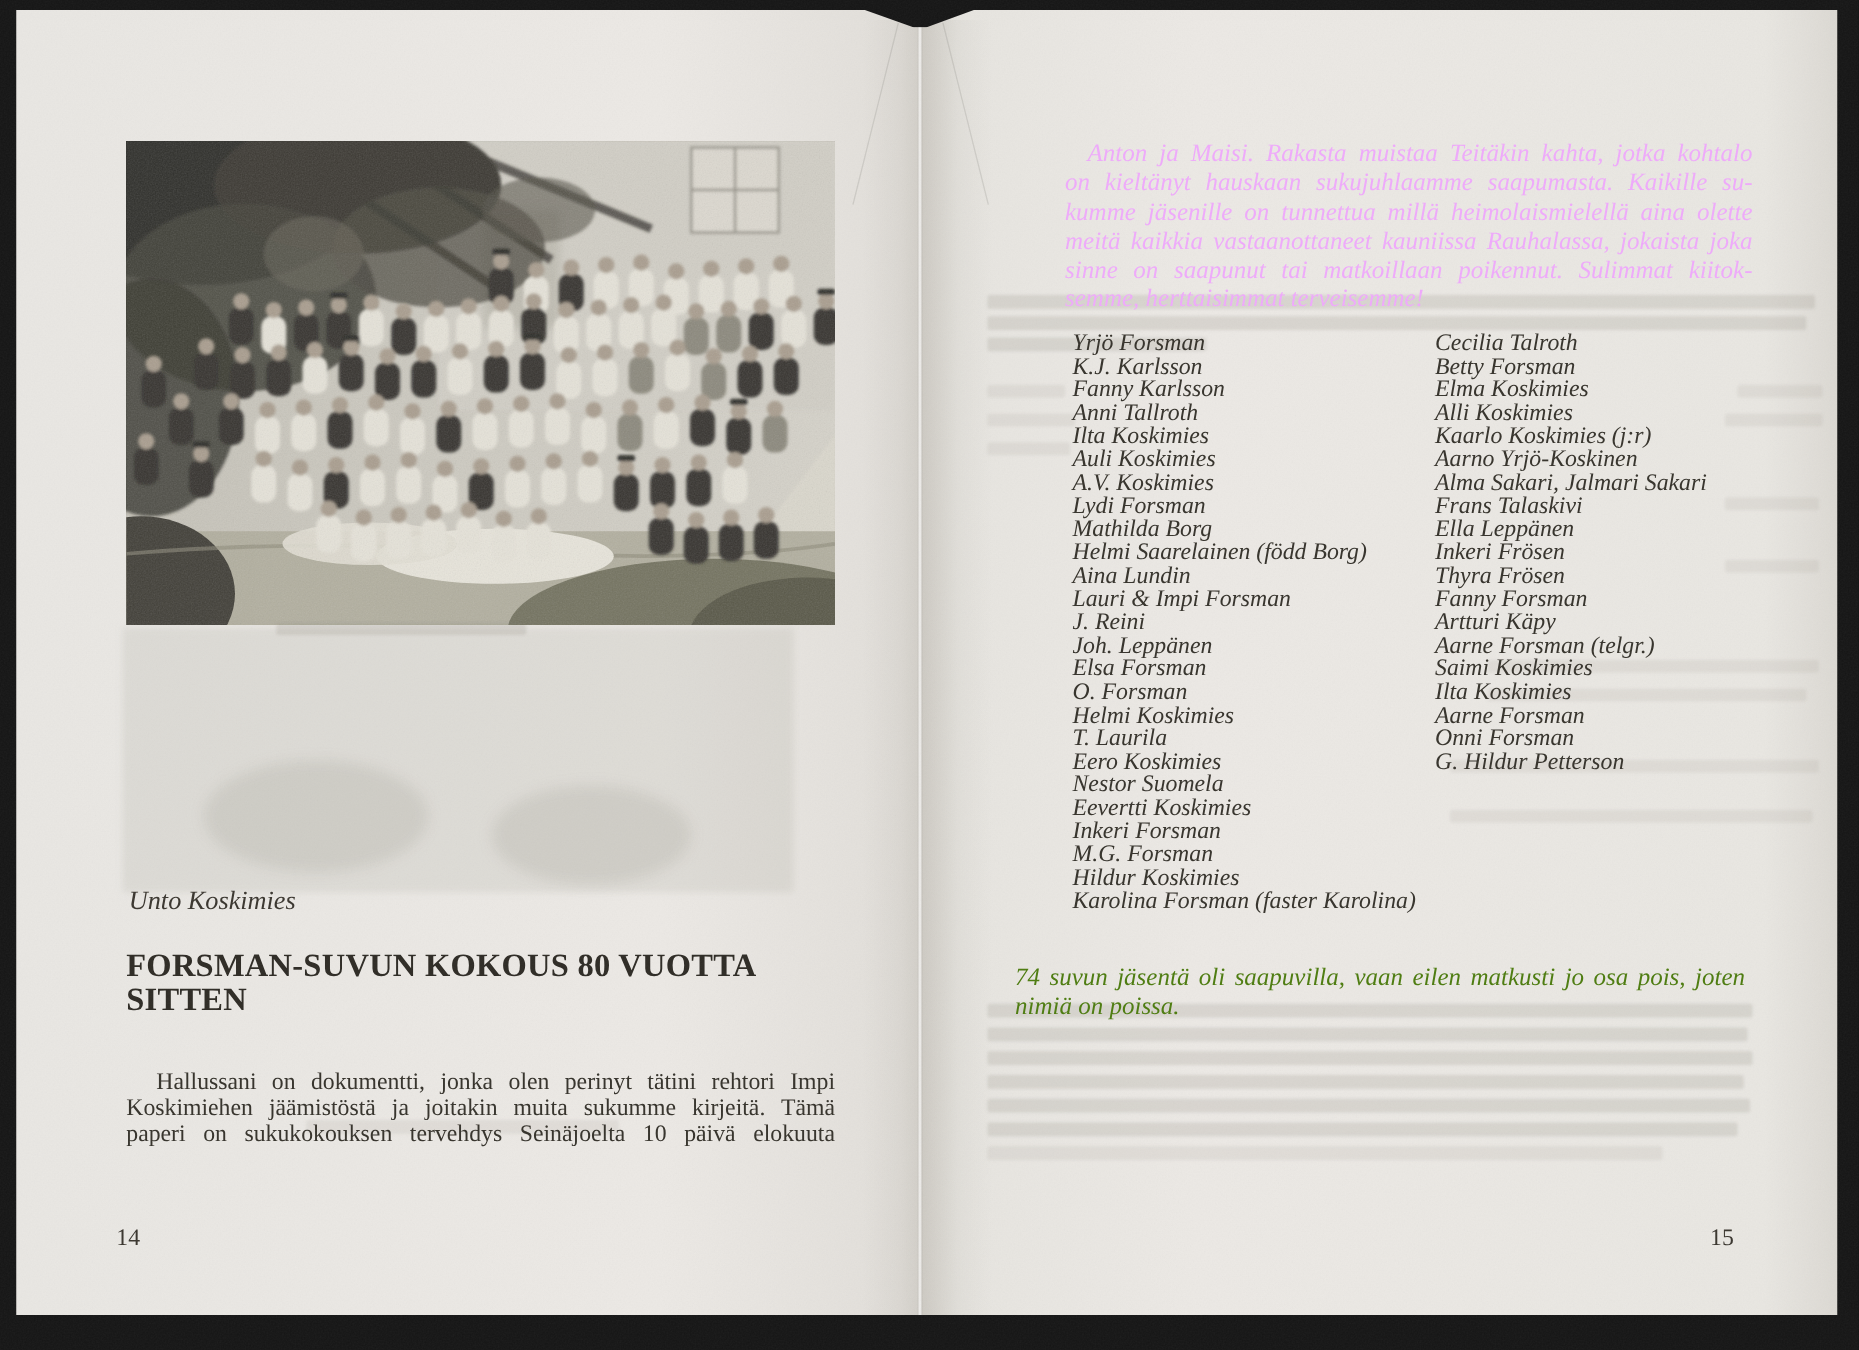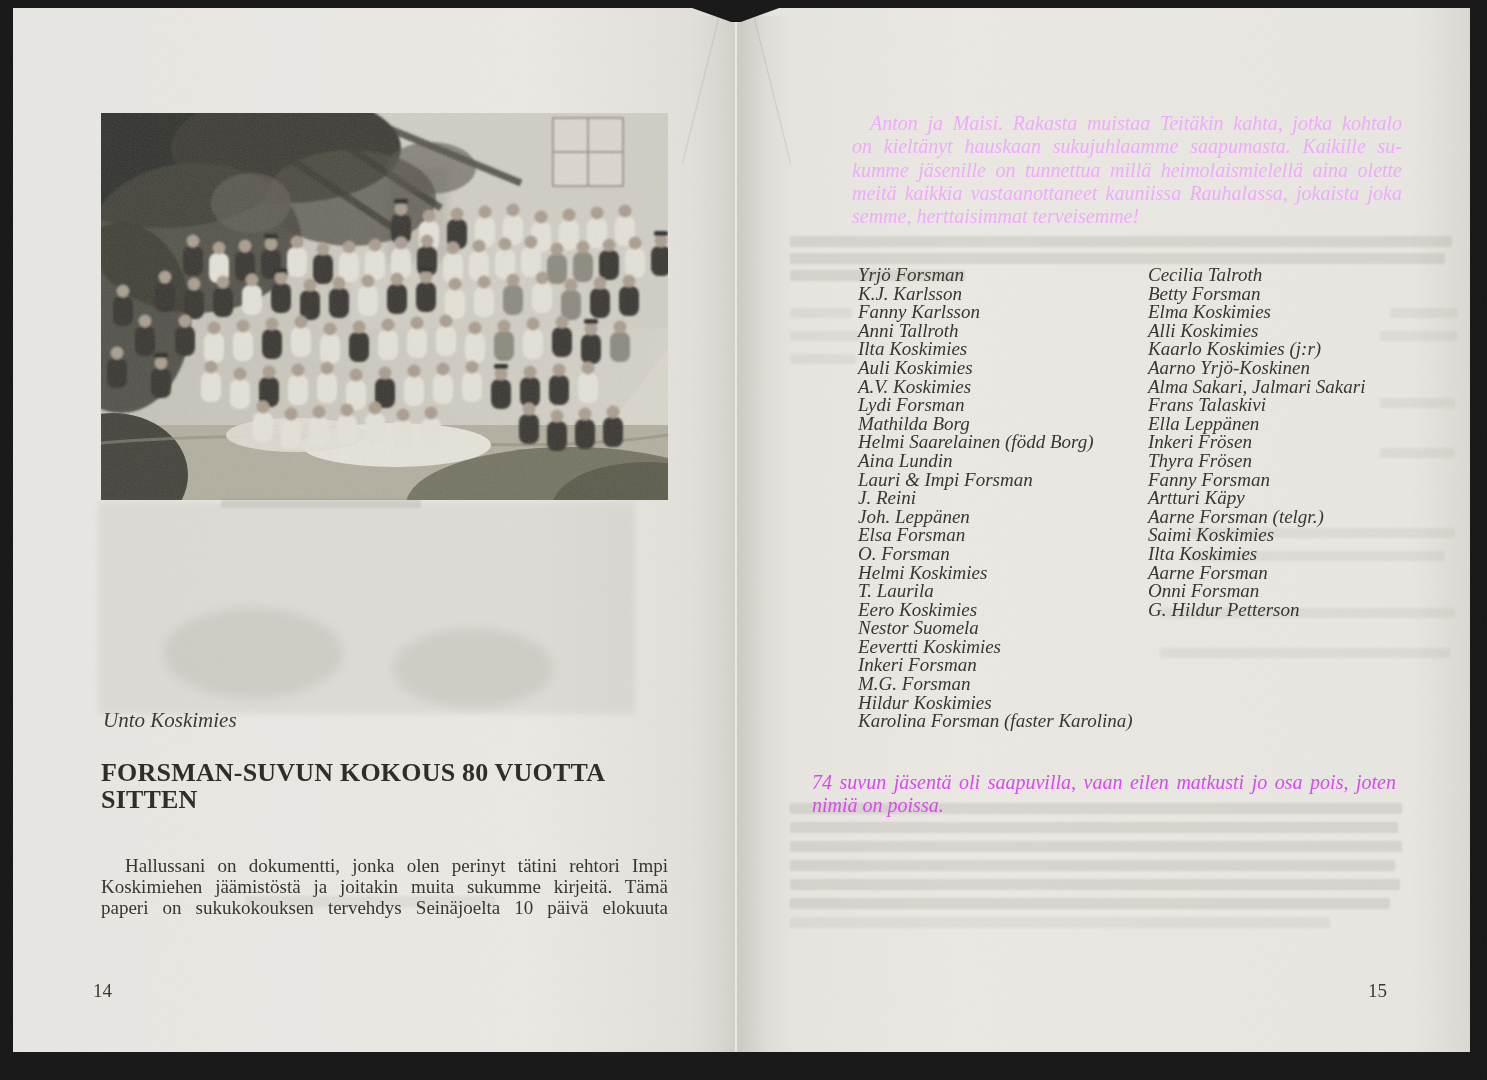--- a/index.html
+++ b/index.html
@@ -52,21 +52,21 @@
   .pagenum.right-n{left:1368px;top:972px;}
 
   
   .intro{position:absolute;left:852px;top:104px;width:550px;font-style:italic;
     font-size:20px;line-height:23.3px;color:#f0abfc;}
   .intro .jline:first-child{text-indent:18px;}
   .names{position:absolute;top:258px;font-style:italic;font-size:19px;line-height:18.6px;color:#36332c;}
   .names.col-a{left:858px;width:290px;}
   .names.col-b{left:1148px;width:300px;}
   .closing{position:absolute;left:812px;top:763px;width:584px;font-style:italic;
-    font-size:20px;line-height:23px;color:#d946ef;}
+    font-size:20px;line-height:23px;color:#4d7c0f;}
 
   
   .grain{position:absolute;left:0;top:0;width:1487px;height:1080px;opacity:.05;pointer-events:none;}
 </style>
 </head>
 <body>
 
 <div class="spread">
 
   <div class="page left">
@@ -362,20 +362,21 @@
   <div class="ghost ghost-bar" style="left:790px;top:852px;width:605px;height:11px;"></div>
   <div class="ghost ghost-bar" style="left:790px;top:871px;width:610px;height:11px;"></div>
   <div class="ghost ghost-bar" style="left:790px;top:890px;width:600px;height:11px;"></div>
   <div class="ghost ghost-bar faint" style="left:790px;top:909px;width:540px;height:11px;"></div>
 
   <div class="intro">
       <div class="jline">Anton ja Maisi. Rakasta muistaa Teitäkin kahta, jotka kohtalo</div>
       <div class="jline">on kieltänyt hauskaan sukujuhlaamme saapumasta. Kaikille su-</div>
       <div class="jline">kumme jäsenille on tunnettua millä heimolaismielellä aina olette</div>
       <div class="jline">meitä kaikkia vastaanottaneet kauniissa Rauhalassa, jokaista joka</div>
+      <div class="jline">sinne on saapunut tai matkoillaan poikennut. Sulimmat kiitok-</div>
       <div class="jline last">semme, herttaisimmat terveisemme!</div>
     </div>
 
   <div class="names col-a">
       <div>Yrjö Forsman</div>
       <div>K.J. Karlsson</div>
       <div>Fanny Karlsson</div>
       <div>Anni Tallroth</div>
       <div>Ilta Koskimies</div>
       <div>Auli Koskimies</div>

